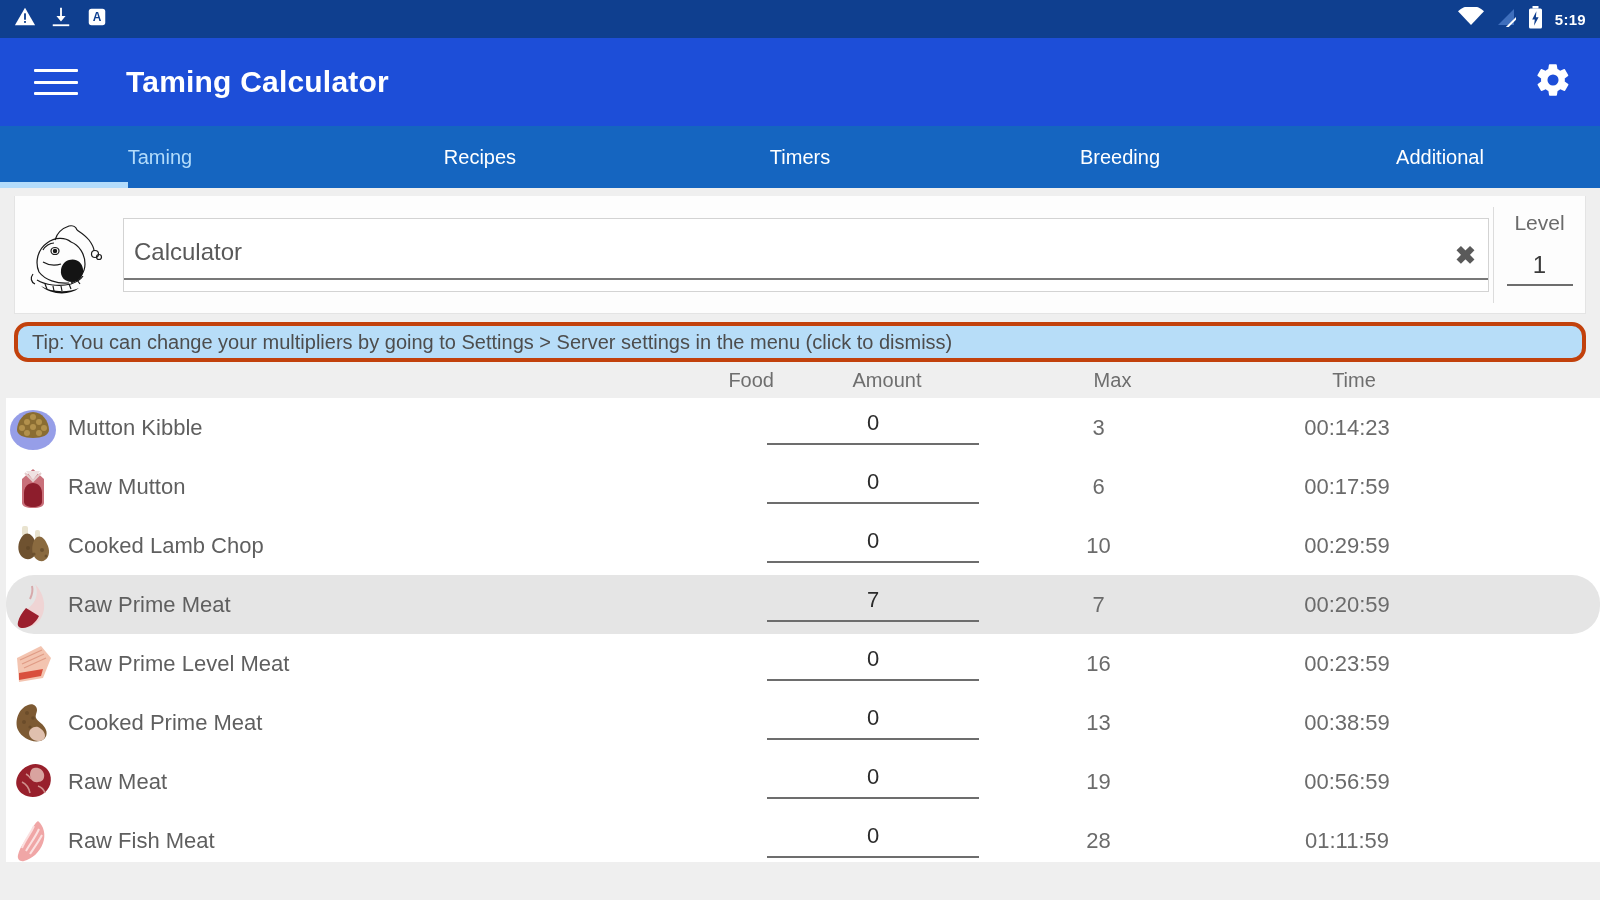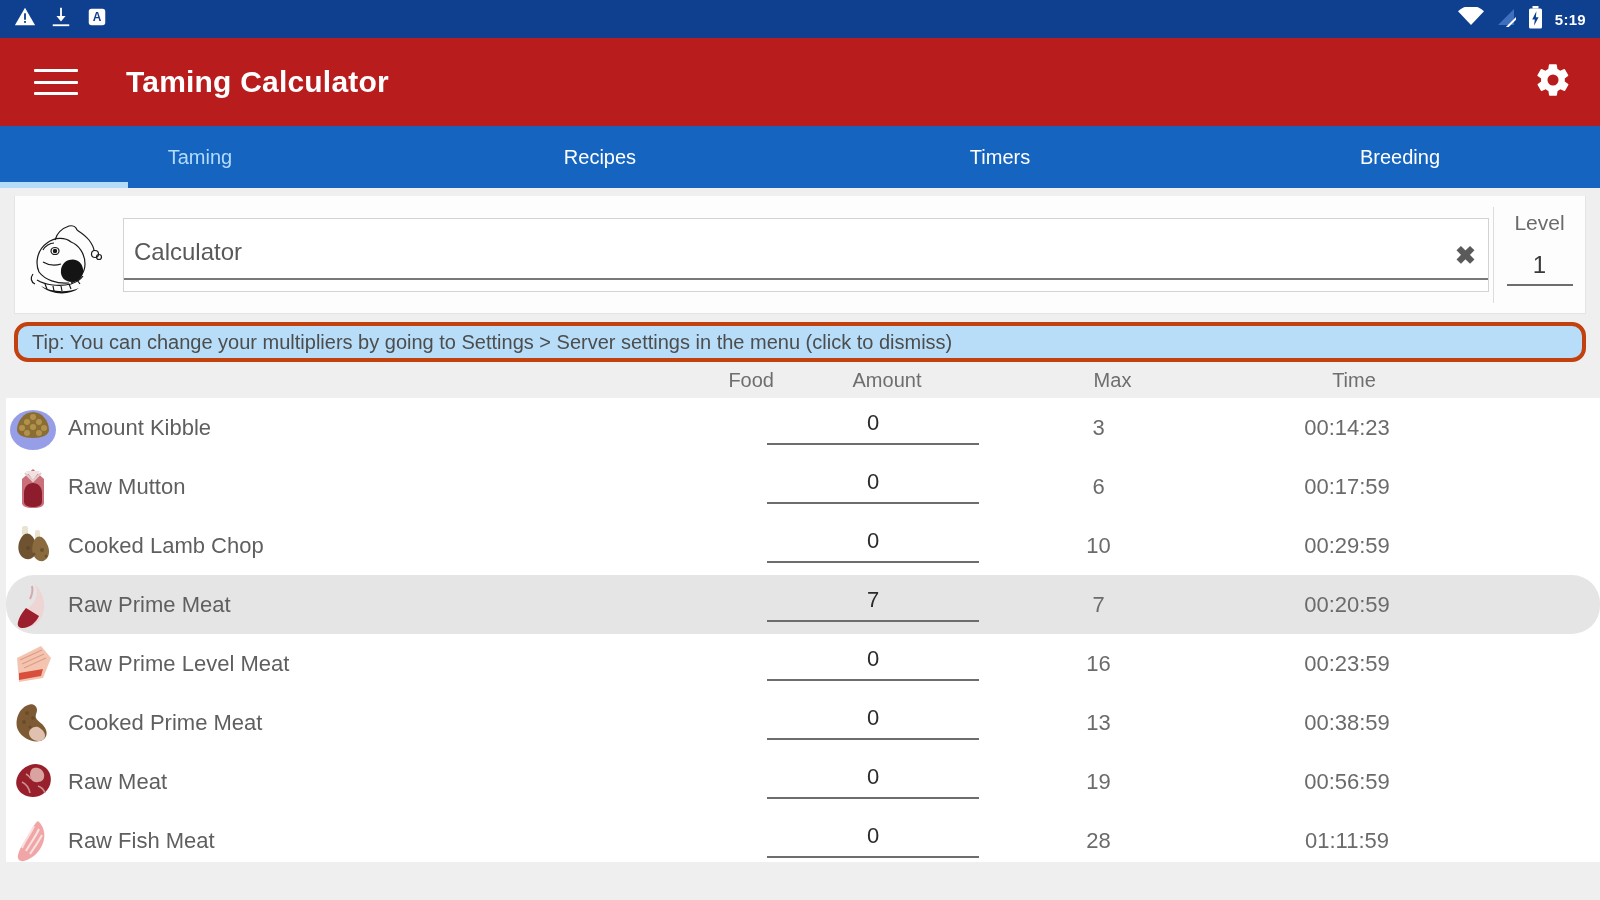--- a/index.html
+++ b/index.html
@@ -20,21 +20,21 @@
     color: #ffffff;
   }
   .status-left { display: flex; align-items: center; gap: 14px; }
   .status-right { margin-left: auto; display: flex; align-items: center; gap: 12px; }
   .status-time { font-size: 15px; font-weight: bold; letter-spacing: .3px; }
   .sicon { display: block; }
 
   
   .appbar {
     height: 88px;
-    background: #b91c1c;
+    background: #1d4ed8;
     display: flex;
     align-items: center;
     padding: 0 28px 0 34px;
   }
   .hamburger {
     width: 44px; height: 34px;
     display: flex; flex-direction: column; justify-content: space-between;
     cursor: pointer;
     padding: 4px 0;
   }
@@ -273,20 +273,23 @@
     </div>
   <div class="tab">
       <span>Recipes</span>
     </div>
   <div class="tab">
       <span>Timers</span>
     </div>
   <div class="tab">
       <span>Breeding</span>
     </div>
+  <div class="tab">
+      <span>Additional</span>
+    </div>
   <div class="tab-indicator"></div>
 </div>
 
 <div class="selector-wrap">
   <div class="selector">
     <div class="creature-img">
       <svg width="86" height="90" viewBox="0 0 86 90">
         <g fill="none" stroke="#1a1a1a" stroke-width="1.2">
           <path d="M14 62c-4-9-2-22 8-29 8-6 18-6 24-1"></path>
           <path d="M46 32c8 3 14 12 14 22 0 9-6 16-14 19"></path>
@@ -342,21 +345,21 @@
               <circle cx="19" cy="18" r="3"></circle>
               <circle cx="31" cy="18" r="3"></circle>
               <circle cx="14" cy="24" r="3"></circle>
               <circle cx="25" cy="23" r="3"></circle>
               <circle cx="36" cy="24" r="3"></circle>
               <circle cx="19" cy="29" r="3"></circle>
               <circle cx="31" cy="29" r="3"></circle>
             </g>
           </svg>
         </span>
-        <span class="food-name">Amount Kibble</span>
+        <span class="food-name">Mutton Kibble</span>
       </div>
       <div class="col-amt amt-cell">
         <span class="amt-input">0</span>
       </div>
       <div class="col-max"><span class="max-val">3</span></div>
       <div class="col-time"><span class="time-val">00:14:23</span></div>
     </div>
     <div class="row">
       <div class="col-food">
         <span class="food-icon">

